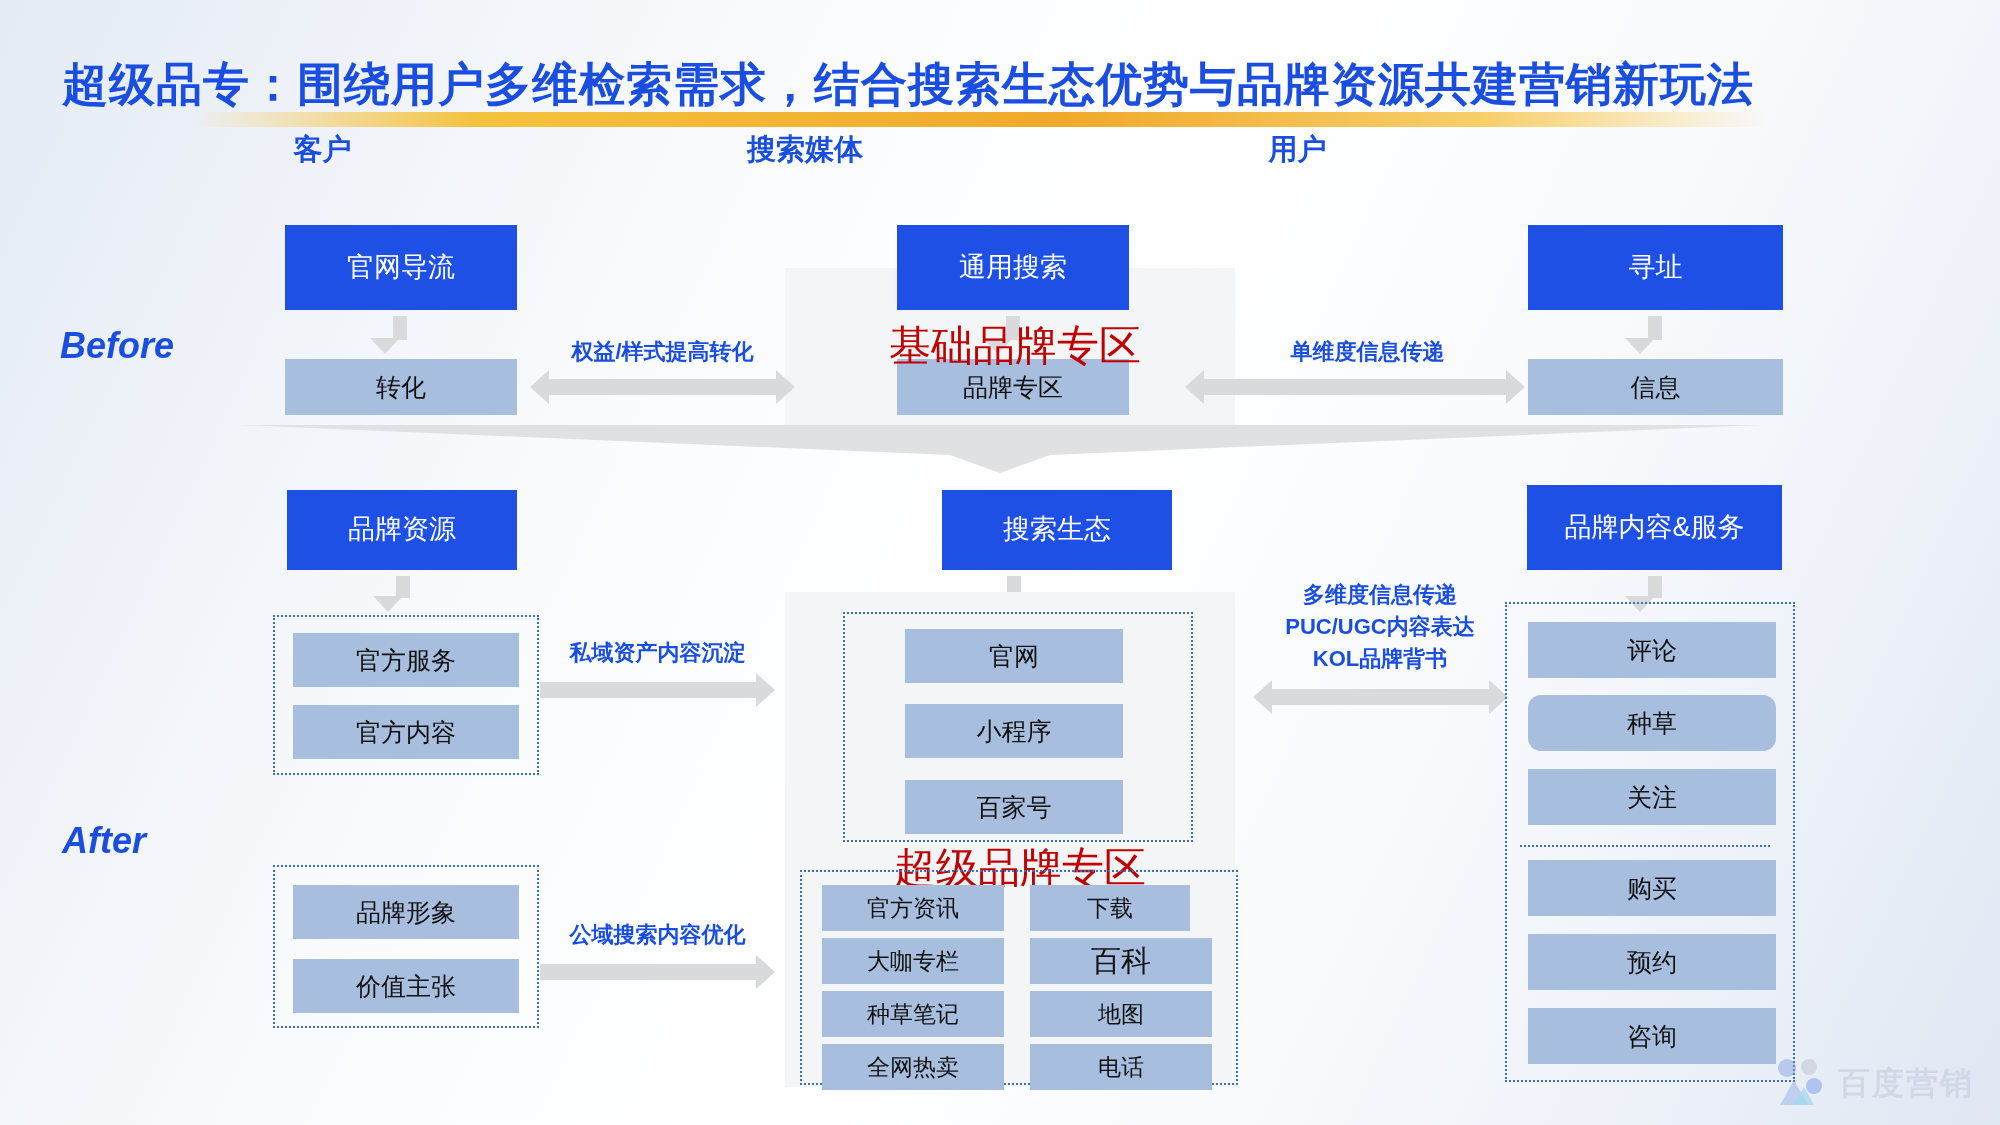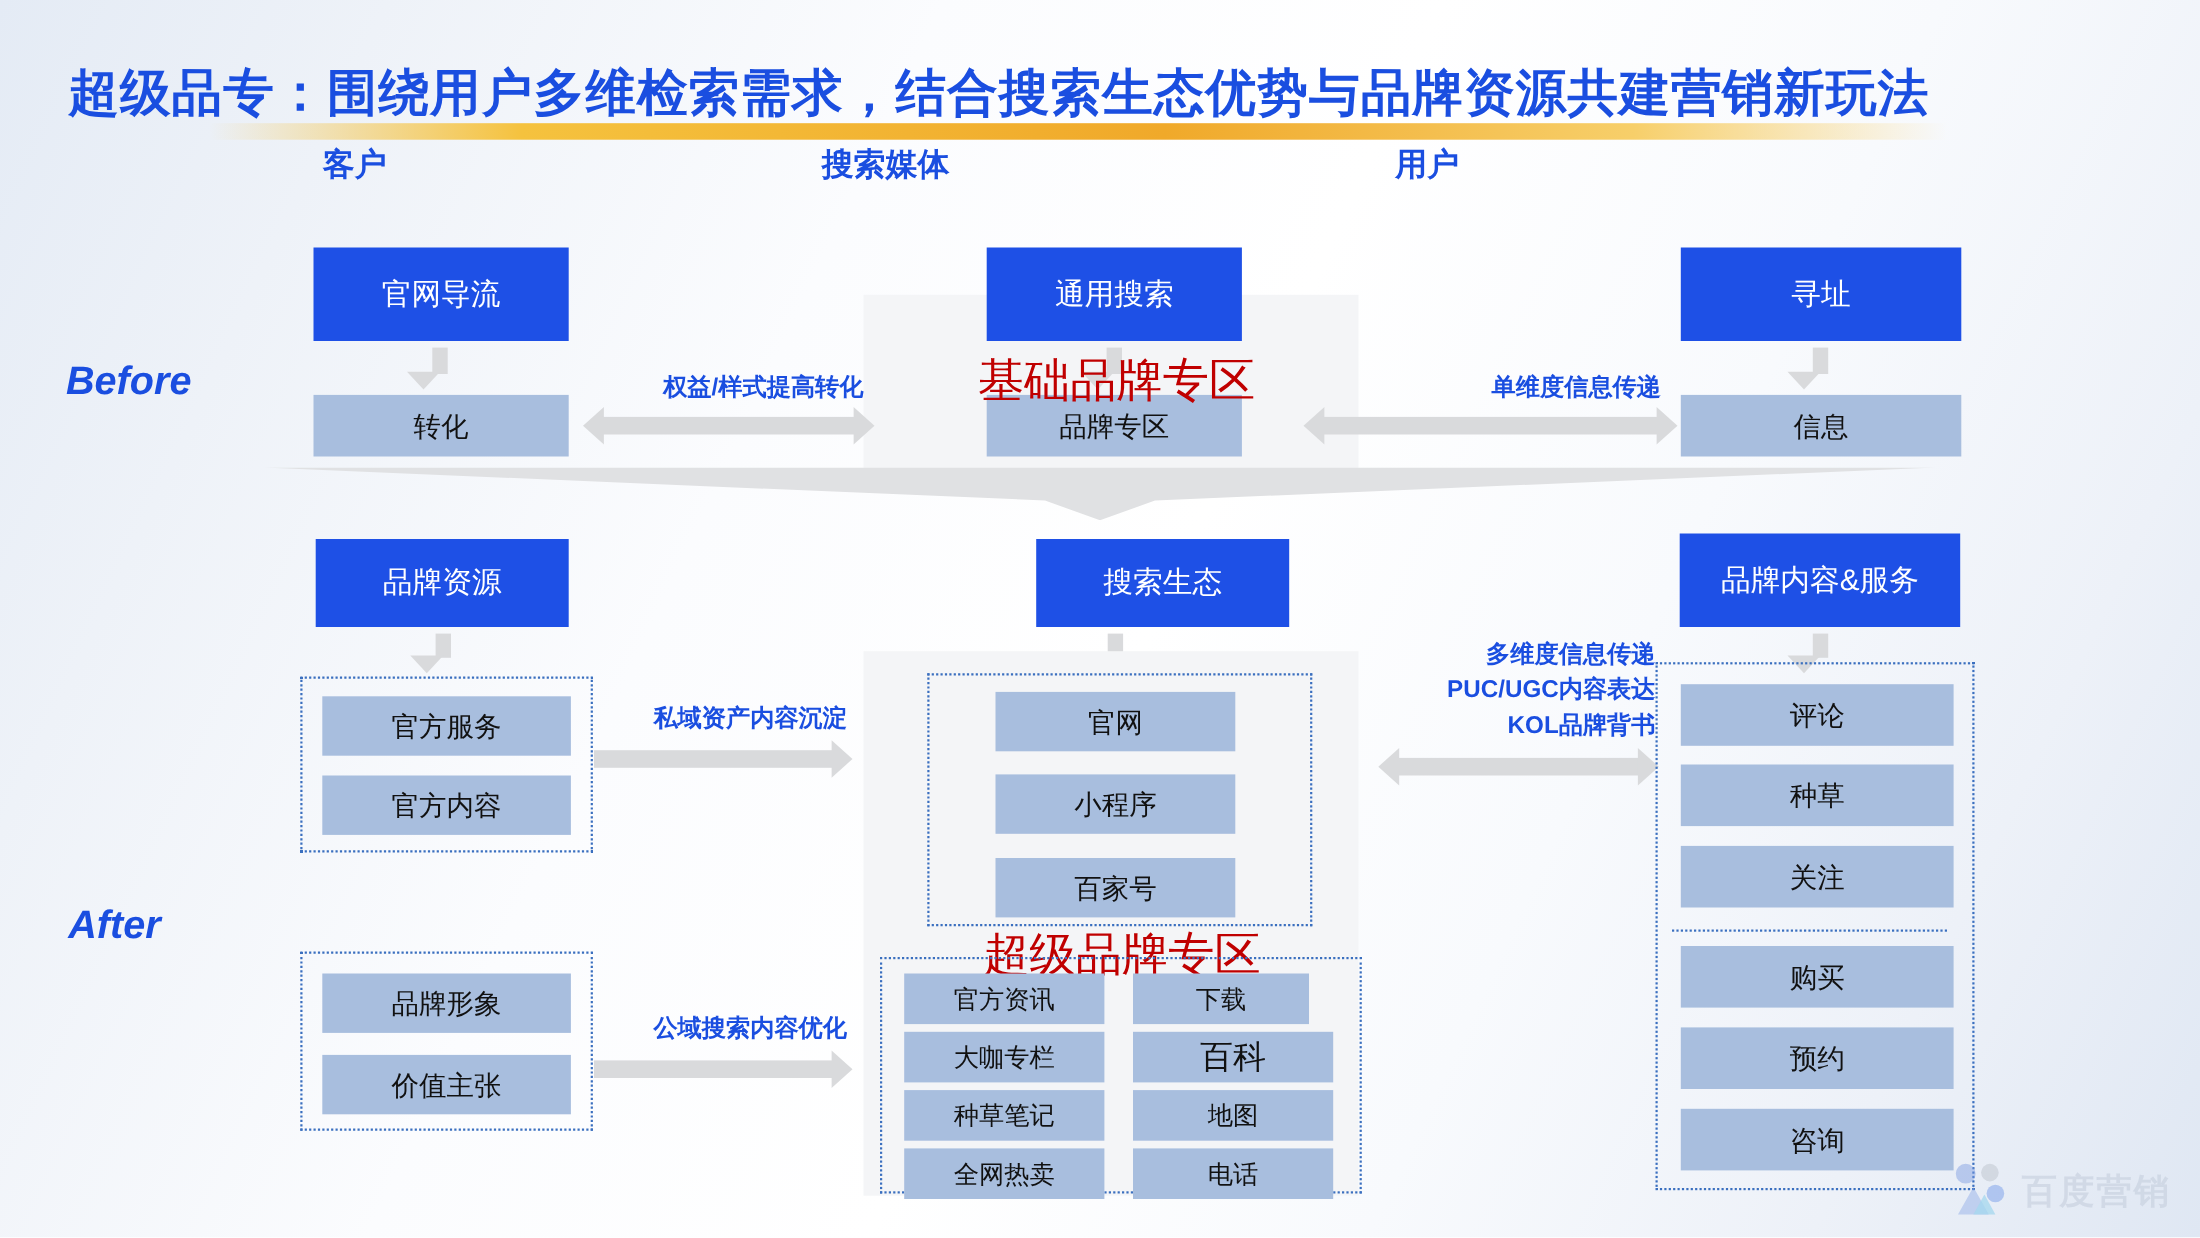--- a/index.html
+++ b/index.html
@@ -102,21 +102,21 @@
   }
 
   
   .funnel {
     position: absolute; left: 240px; top: 425px; width: 1520px; height: 48px;
   }
 
   
   .caption {
     position: absolute; color: #1a4ee0; font-weight: bold; font-size: 22px;
-    text-align: right; line-height: 1.35; white-space: nowrap;
+    text-align: center; line-height: 1.35; white-space: nowrap;
   }
 
   
   .red-label {
     position: absolute; color: #c00000; font-size: 42px;
     white-space: nowrap; text-align: center;
   }
 
   
   .logo { position: absolute; right: 26px; bottom: 14px; display: flex; align-items: center; gap: 10px; opacity: .55; }
@@ -242,21 +242,21 @@
   <div class="caption" style="left:1255px; top:612px; width:250px;">PUC/UGC内容表达</div>
   <div class="caption" style="left:1255px; top:644px; width:250px;">KOL品牌背书</div>
   <div class="arrow-bi" style="left:1253px; top:680px; width:255px;">
     <div class="tipL"></div>
       <div class="bar"></div>
       <div class="tipR"></div>
   </div>
 
   <div class="dotted-box" style="left:1505px; top:602px; width:290px; height:480px;"></div>
   <div class="box-light" style="left:1528px; top:622px; width:248px; height:56px;">评论</div>
-  <div class="box-light" style="left:1528px; top:695px; width:248px; height:56px;">种草</div>
+  <div class="box-light" style="left:1528px; top:695px; width:248px; height:56px;border-radius:13px;">种草</div>
   <div class="box-light" style="left:1528px; top:769px; width:248px; height:56px;">关注</div>
   <div class="dotted-divider" style="left:1520px; top:845px; width:250px;"></div>
   <div class="box-light" style="left:1528px; top:860px; width:248px; height:56px;">购买</div>
   <div class="box-light" style="left:1528px; top:934px; width:248px; height:56px;">预约</div>
   <div class="box-light" style="left:1528px; top:1008px; width:248px; height:56px;">咨询</div>
 
   <div class="logo">
     <span>
       <svg width="54" height="50" viewBox="0 0 54 50" xmlns="http://www.w3.org/2000/svg">
         <circle cx="13" cy="11" r="9" fill="#7d9be0" opacity="0.85"></circle>

